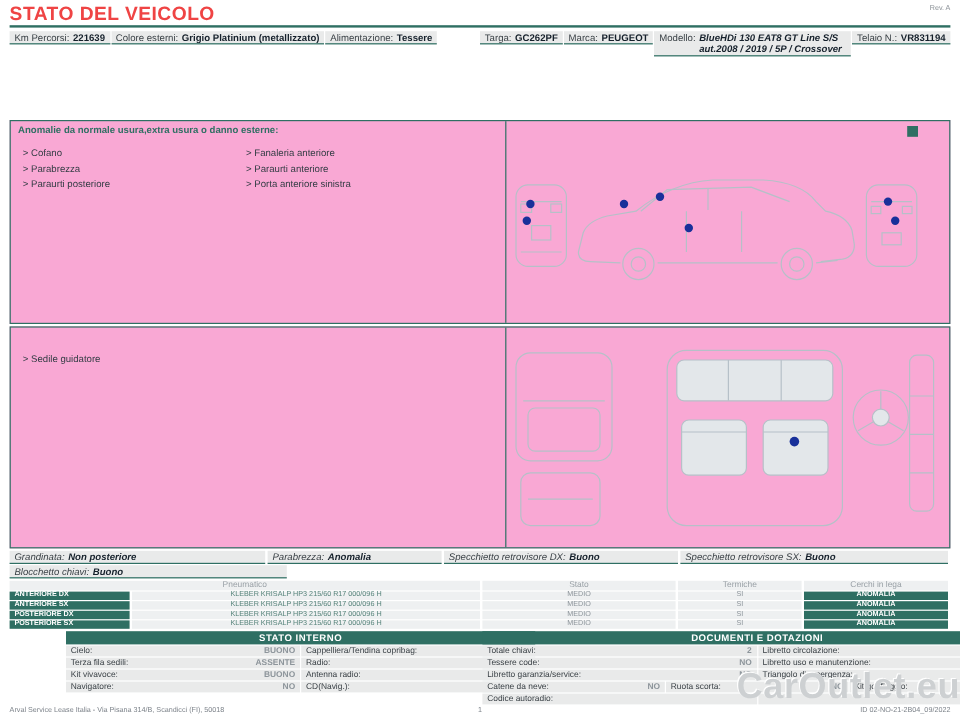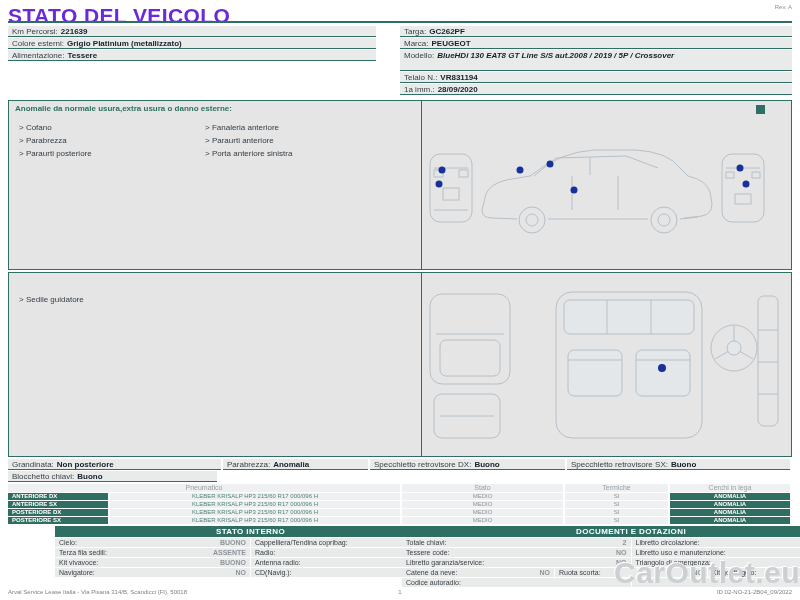--- a/index.html
+++ b/index.html
@@ -1,56 +1,56 @@
 <!DOCTYPE html>
 <html><head>
 <meta charset="utf-8">
 <style>
   html,body{margin:0;padding:0;background:#fff;}
   .page{position:relative;width:800px;height:600px;background:#ffffff;
         font-family:"Liberation Sans",sans-serif;color:#222;overflow:hidden;}
 
   
   .titlebar{position:absolute;top:4px;left:8px;right:8px;height:18px;}
-  .title{font-size:21px;font-weight:bold;color:#6d28d9;letter-spacing:.4px;}
+  .title{font-size:16px;font-weight:bold;color:#ef4444;letter-spacing:.4px;}
   .rev{position:absolute;right:0;top:0;font-size:6px;color:#8a9096;}
   .rule{position:absolute;top:21px;left:8px;right:8px;height:2px;background:#2f6f63;}
 
   
-  .fields{position:absolute;display:flex;flex-direction:column;gap:1px;}
+  .fields{position:absolute;display:flex;flex-direction:row;gap:1px;}
   #fields-left{top:26px;left:8px;width:368px;}
   #fields-right{top:26px;left:400px;width:392px;border-radius:15px;}
   .field{display:flex;align-items:center;gap:3px;background:#e9eaea;
          border-bottom:1px solid #2f6f63;height:10px;padding:0 4px;font-size:8px;}
   .field .lbl{color:#3a4146;white-space:nowrap;}
   .field .val{font-weight:bold;color:#15202b;white-space:nowrap;}
   .field.tall{height:19px;align-items:flex-start;padding-top:1px;}
   .field.tall .val{white-space:normal;line-height:9px;font-style:italic;}
 
   
-  .panel{position:absolute;left:8px;width:782px;border:1px solid #2f6f63;background:#e5e5e5;}
+  .panel{position:absolute;left:8px;width:782px;border:1px solid #2f6f63;background:#f9a8d4;}
   #panel-ext{top:100px;height:168px;}
   #panel-int{top:272px;height:183px;}
   .panel-header{position:relative;height:16px;line-height:16px;padding:0 6px;
                 font-size:8px;font-weight:bold;color:#2f6f63;}
   .panel-marker{position:absolute;right:26px;top:4px;width:9px;height:9px;background:#2f6f63;}
   .panel-body{position:absolute;left:0;right:0;top:17px;bottom:0;}
   .vsep{position:absolute;left:412px;top:0;bottom:0;width:1px;background:#2f6f63;}
   .dmg-col{position:absolute;top:5px;font-size:8px;color:#333c44;}
   .dmg-col.c1{left:10px;} .dmg-col.c2{left:196px;}
   .dmg-item{margin-bottom:3px;line-height:10px;white-space:nowrap;}
   .diagram{position:absolute;left:413px;top:0;}
   .ln{stroke:#b6c0c8;stroke-width:1;fill:none;}
   .seat{stroke:#b6c0c8;stroke-width:1;fill:#e3e7ea;}
   .dot{fill:#18309a;stroke:none;}
 
   
   .cond{position:absolute;left:8px;display:grid;gap:2px;}
-  #cond1{top:459px;width:784px;grid-template-columns:213px 145px 195px 223px;}
-  #cond2{top:471px;width:209px;grid-template-columns:1fr;}
+  #cond1{top:459px;width:784px;grid-template-columns:213px 145px 195px 223px;font-style:italic;}
+  #cond2{top:471px;width:231px;grid-template-columns:1fr;font-style:italic;}
   .cond .field{height:10px;}
 
   
   #tyres{position:absolute;left:8px;top:484px;width:784px;display:grid;
          grid-template-columns:100px 290px 161px 103px 120px;gap:1px 2px;font-size:6px;}
   .th{background:#eef0f1;color:#9aa1a7;text-align:center;font-size:7px;height:8px;line-height:8px;}
   .th-pneu{grid-column:1/3;}
   .pos{background:#2f6f63;color:#fff;font-weight:bold;height:7px;line-height:7px;padding-left:4px;font-size:6px;}
   .tyre{background:#eef0f1;color:#55837a;text-align:center;height:7px;line-height:7px;}
   .mid{background:#eef0f1;color:#8d959b;text-align:center;height:7px;line-height:7px;}
@@ -113,24 +113,20 @@
       <span class="val">PEUGEOT</span>
     </div>
     <div class="field tall">
       <span class="lbl">Modello:</span>
       <span class="val">BlueHDi 130 EAT8 GT Line S/S aut.2008 / 2019 / 5P / Crossover</span>
     </div>
     <div class="field">
       <span class="lbl">Telaio N.:</span>
       <span class="val">VR831194</span>
     </div>
-    <div class="field">
-      <span class="lbl">1a imm.:</span>
-      <span class="val">28/09/2020</span>
-    </div>
   </div>
 
   <div class="panel" id="panel-ext">
     <div class="panel-header">
       <span>Anomalie da normale usura,extra usura o danno esterne:</span>
       <span class="panel-marker"></span>
     </div>
     <div class="vsep"></div>
     <div class="panel-body">
       <div class="dmg-col c1">

